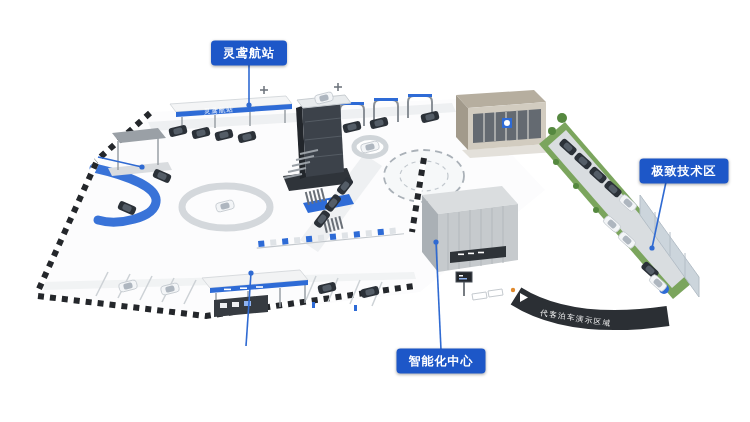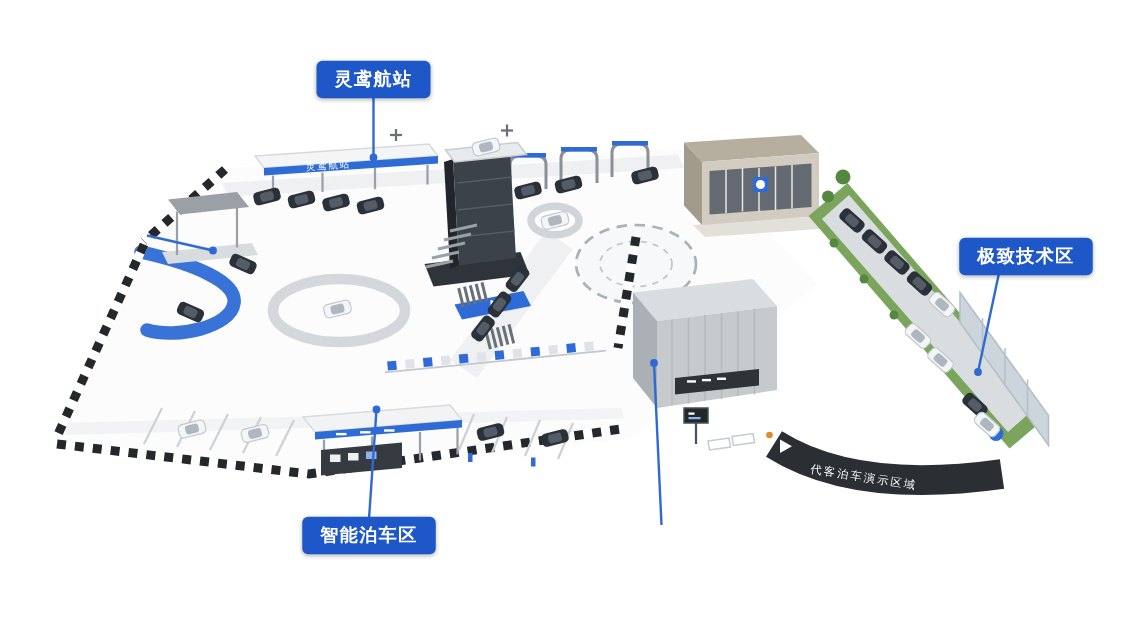--- a/index.html
+++ b/index.html
@@ -315,17 +315,17 @@
       <circle cx="436" cy="242" r="2.6" fill="var(--callout_line)" stroke="none"></circle>
     </g>
   </svg>
 
   <div class="zone-label pos-station">
     <span>灵鸢航站</span>
   </div>
   <div class="zone-label pos-cockpit">
     <span>极致技术区</span>
   </div>
-  <div class="zone-label pos-parking">
-    <span>智能泊车区</span>
+  <div class="zone-label pos-center">
+    <span>智能化中心</span>
   </div>
 
 </div>
 
 </body></html>

